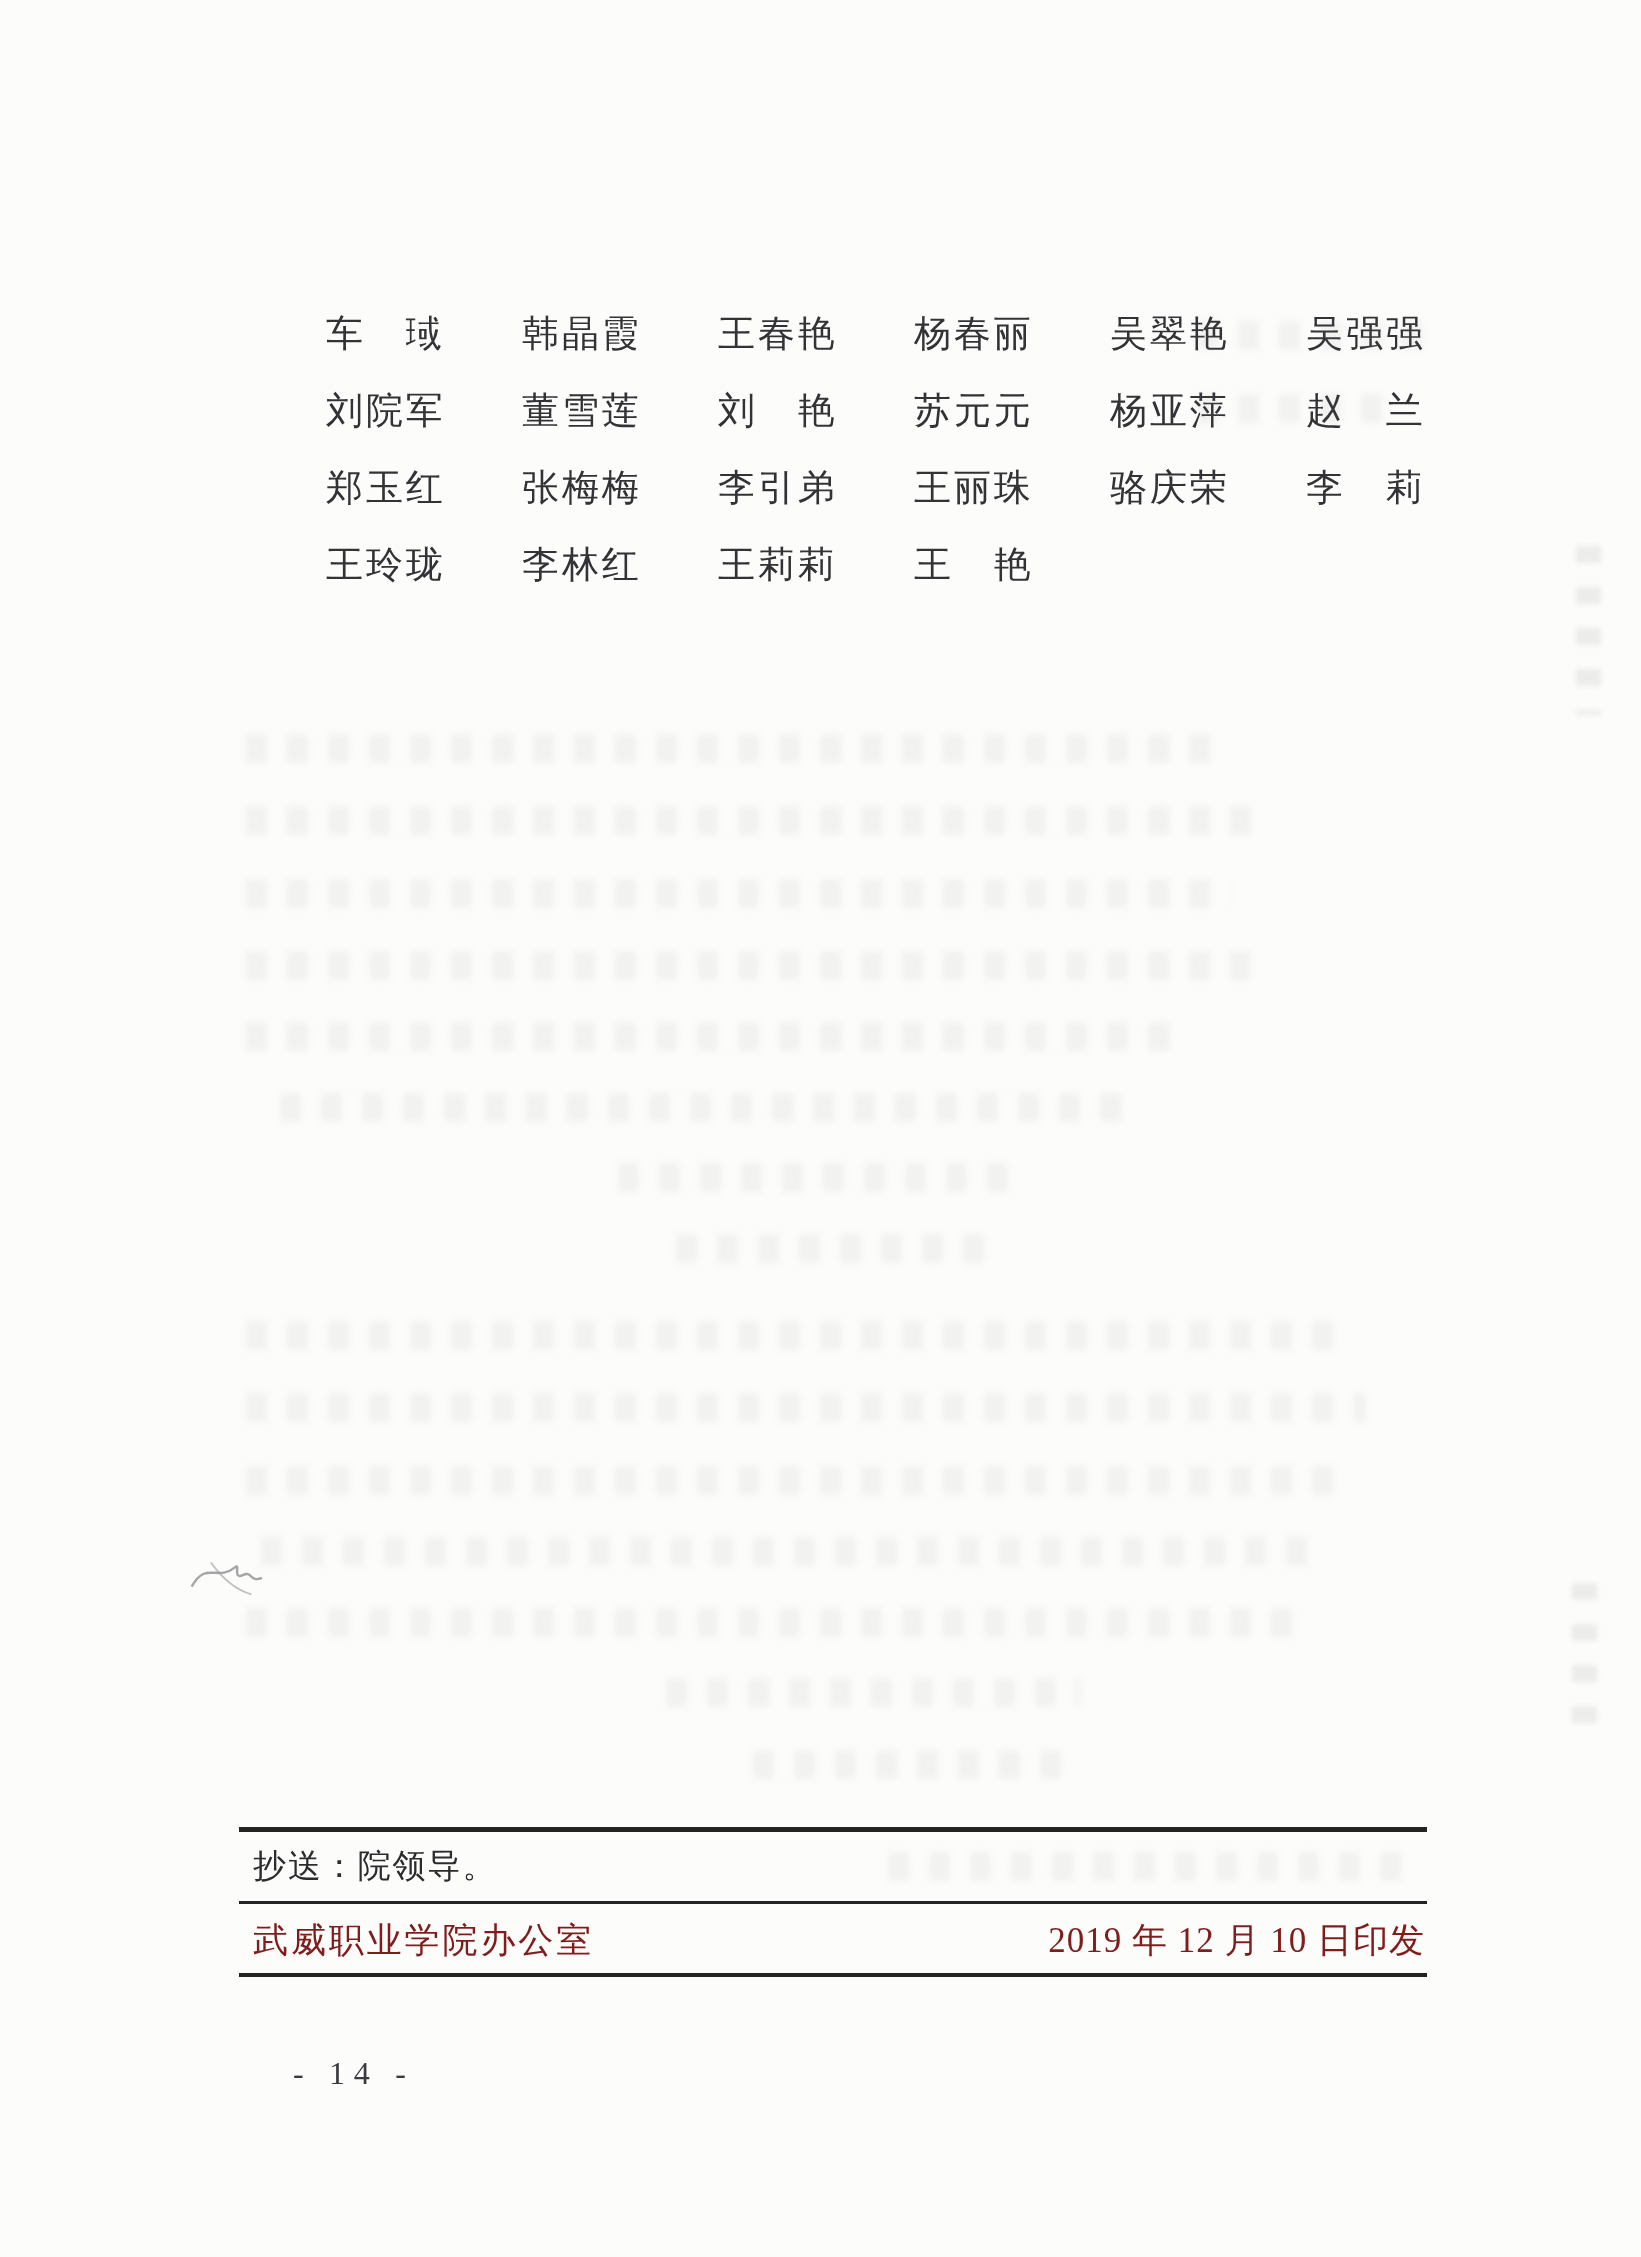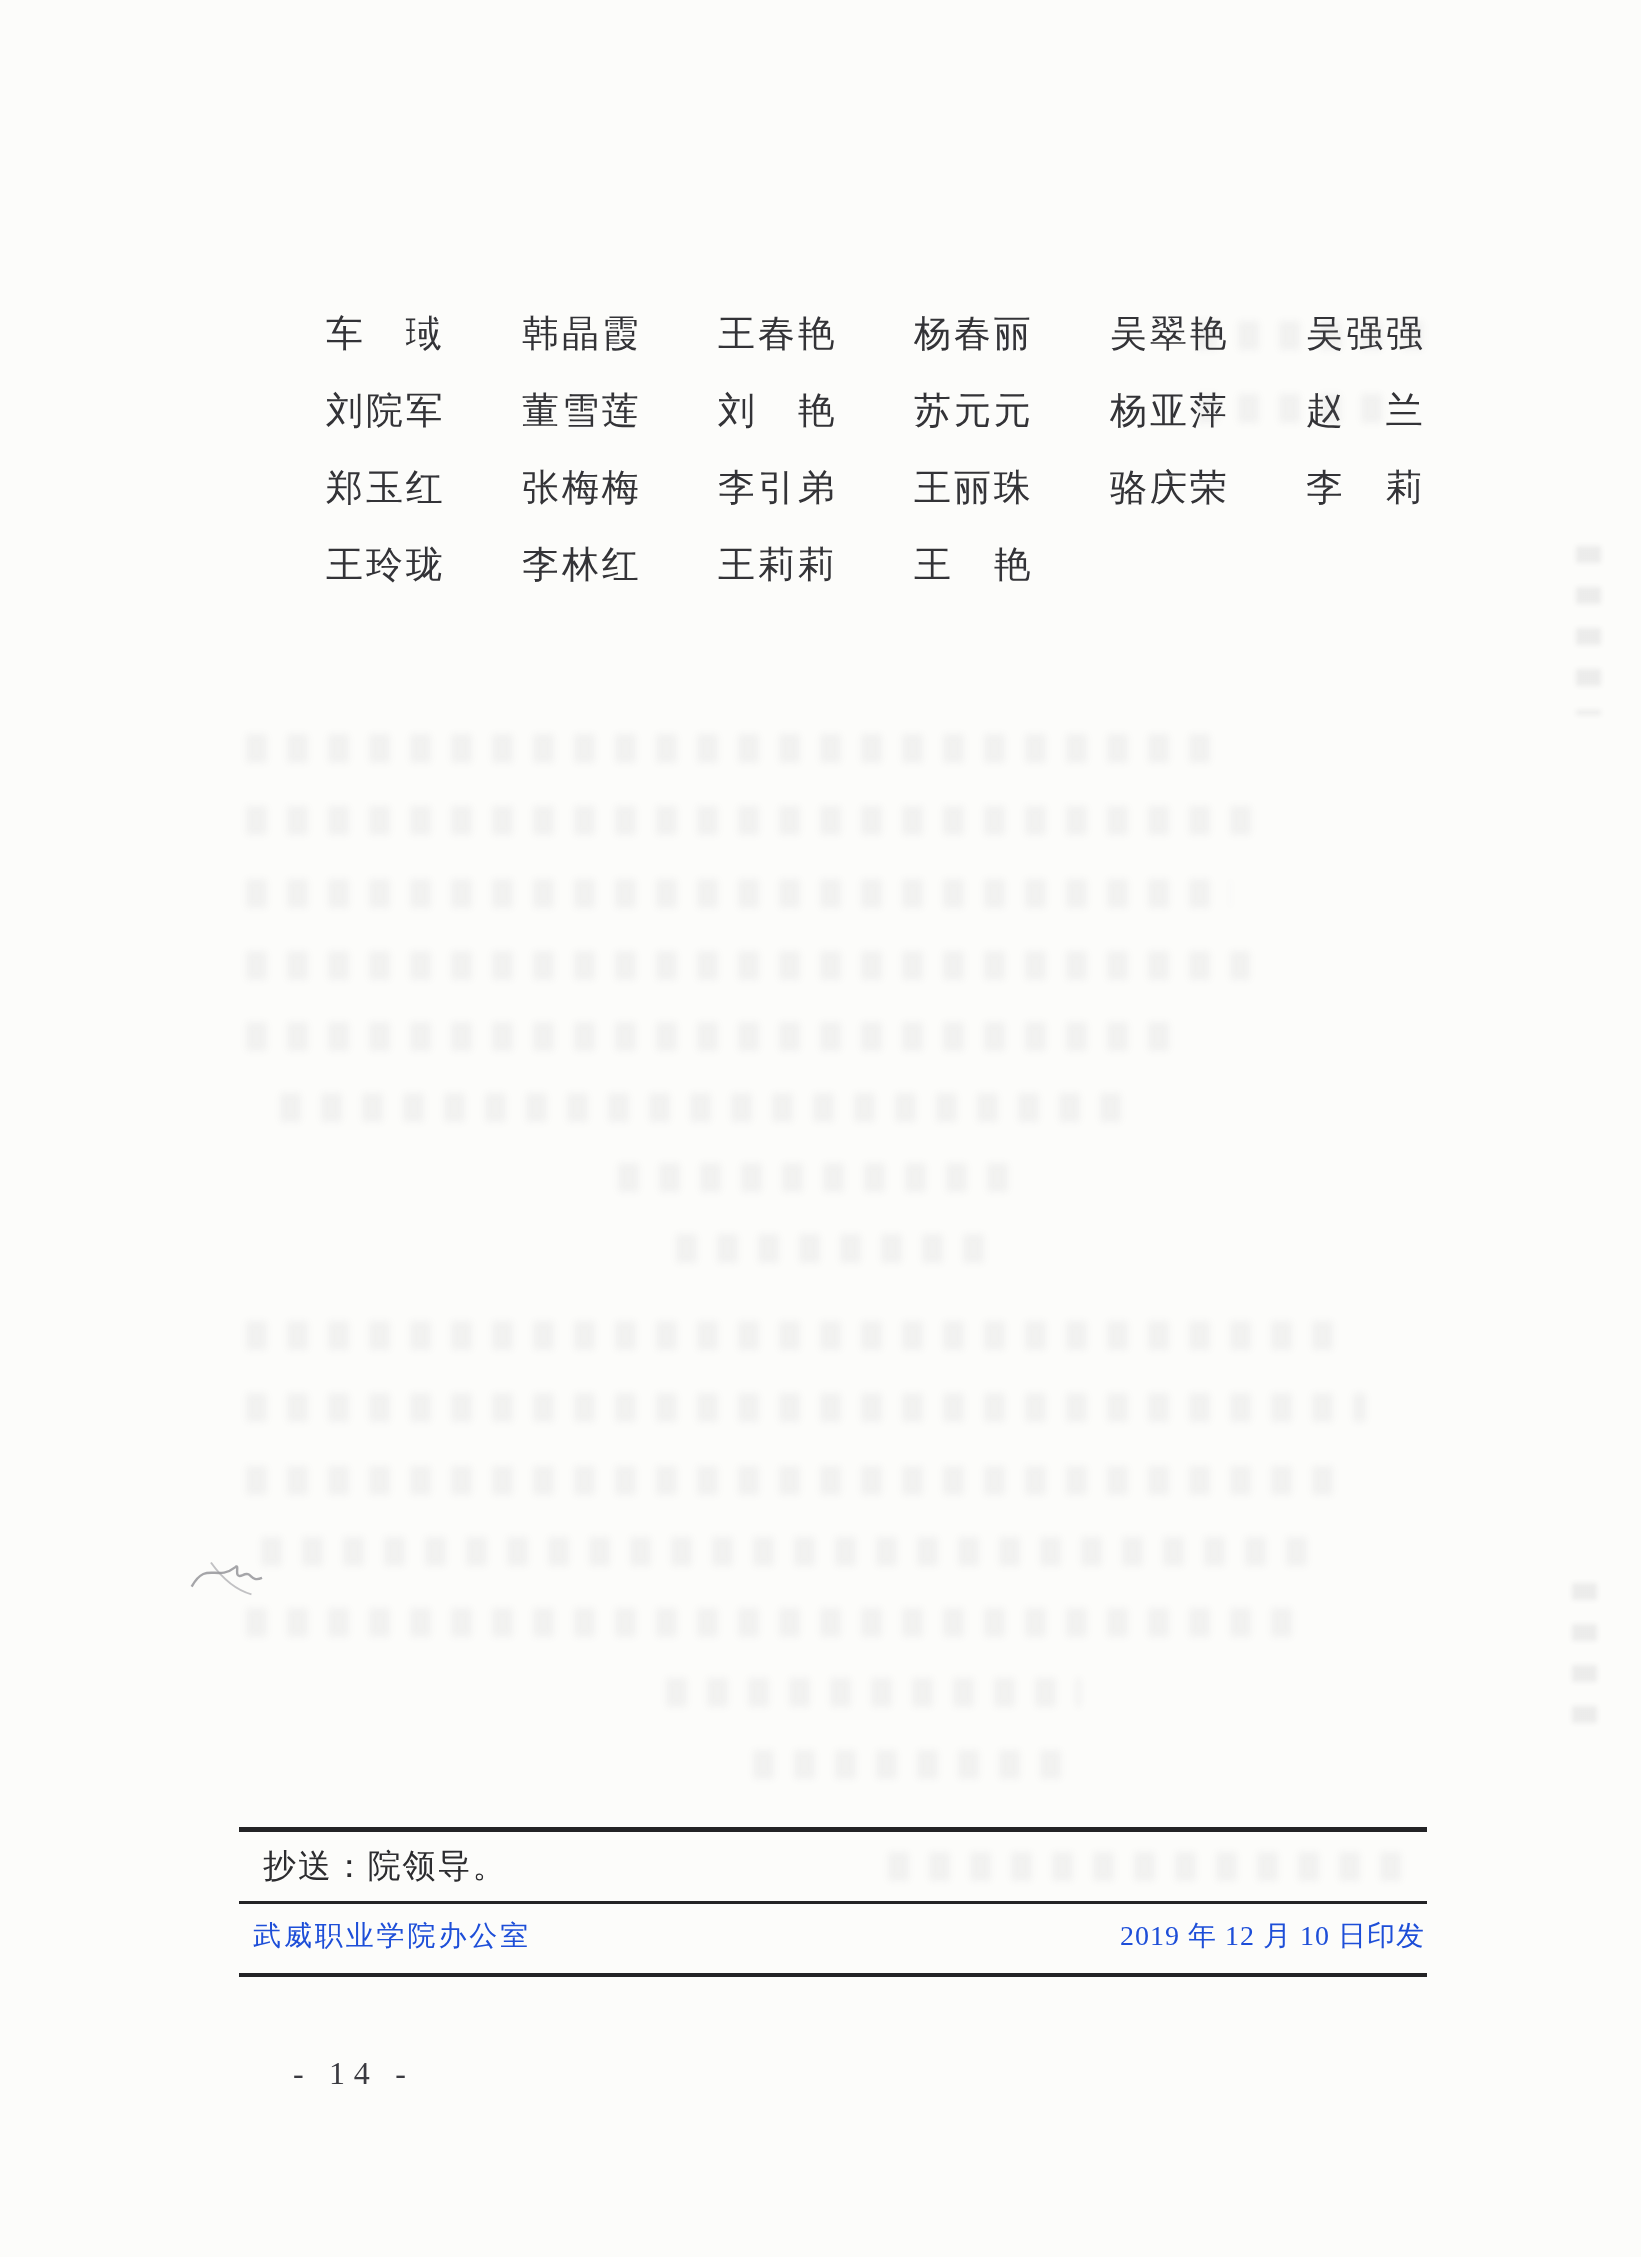--- a/index.html
+++ b/index.html
@@ -43,36 +43,36 @@
     position: absolute;
     left: 239px;
     width: 1188px;
     background: #232325;
   }
   .rule-top    { top: 1827px; height: 4.8px; }
   .rule-mid    { top: 1901px; height: 2.9px; }
   .rule-bottom { top: 1973px; height: 3.9px; }
   .cc-line {
     position: absolute;
-    left: 263px;
+    left: 253px;
     top: 1844px;
     font-size: 33px;
     letter-spacing: 1.9px;
     color: #2c2c2f;
   }
   .issuer-row {
     position: absolute;
     left: 253px;
     top: 1917px;
     width: 1172px;
     display: flex;
     justify-content: space-between;
     align-items: baseline;
-    font-size: 28px;
-    color: #1d4ed8;
+    font-size: 35px;
+    color: #7f1d1d;
   }
   .issuer-row .issuer { letter-spacing: 2.9px; }
   .issuer-row .print-date { letter-spacing: 1px; }
   .page-number {
     position: absolute;
     left: 253px;
     top: 2055px;
     font-size: 32px;
     letter-spacing: 8.7px;
     color: #3a3a40;

